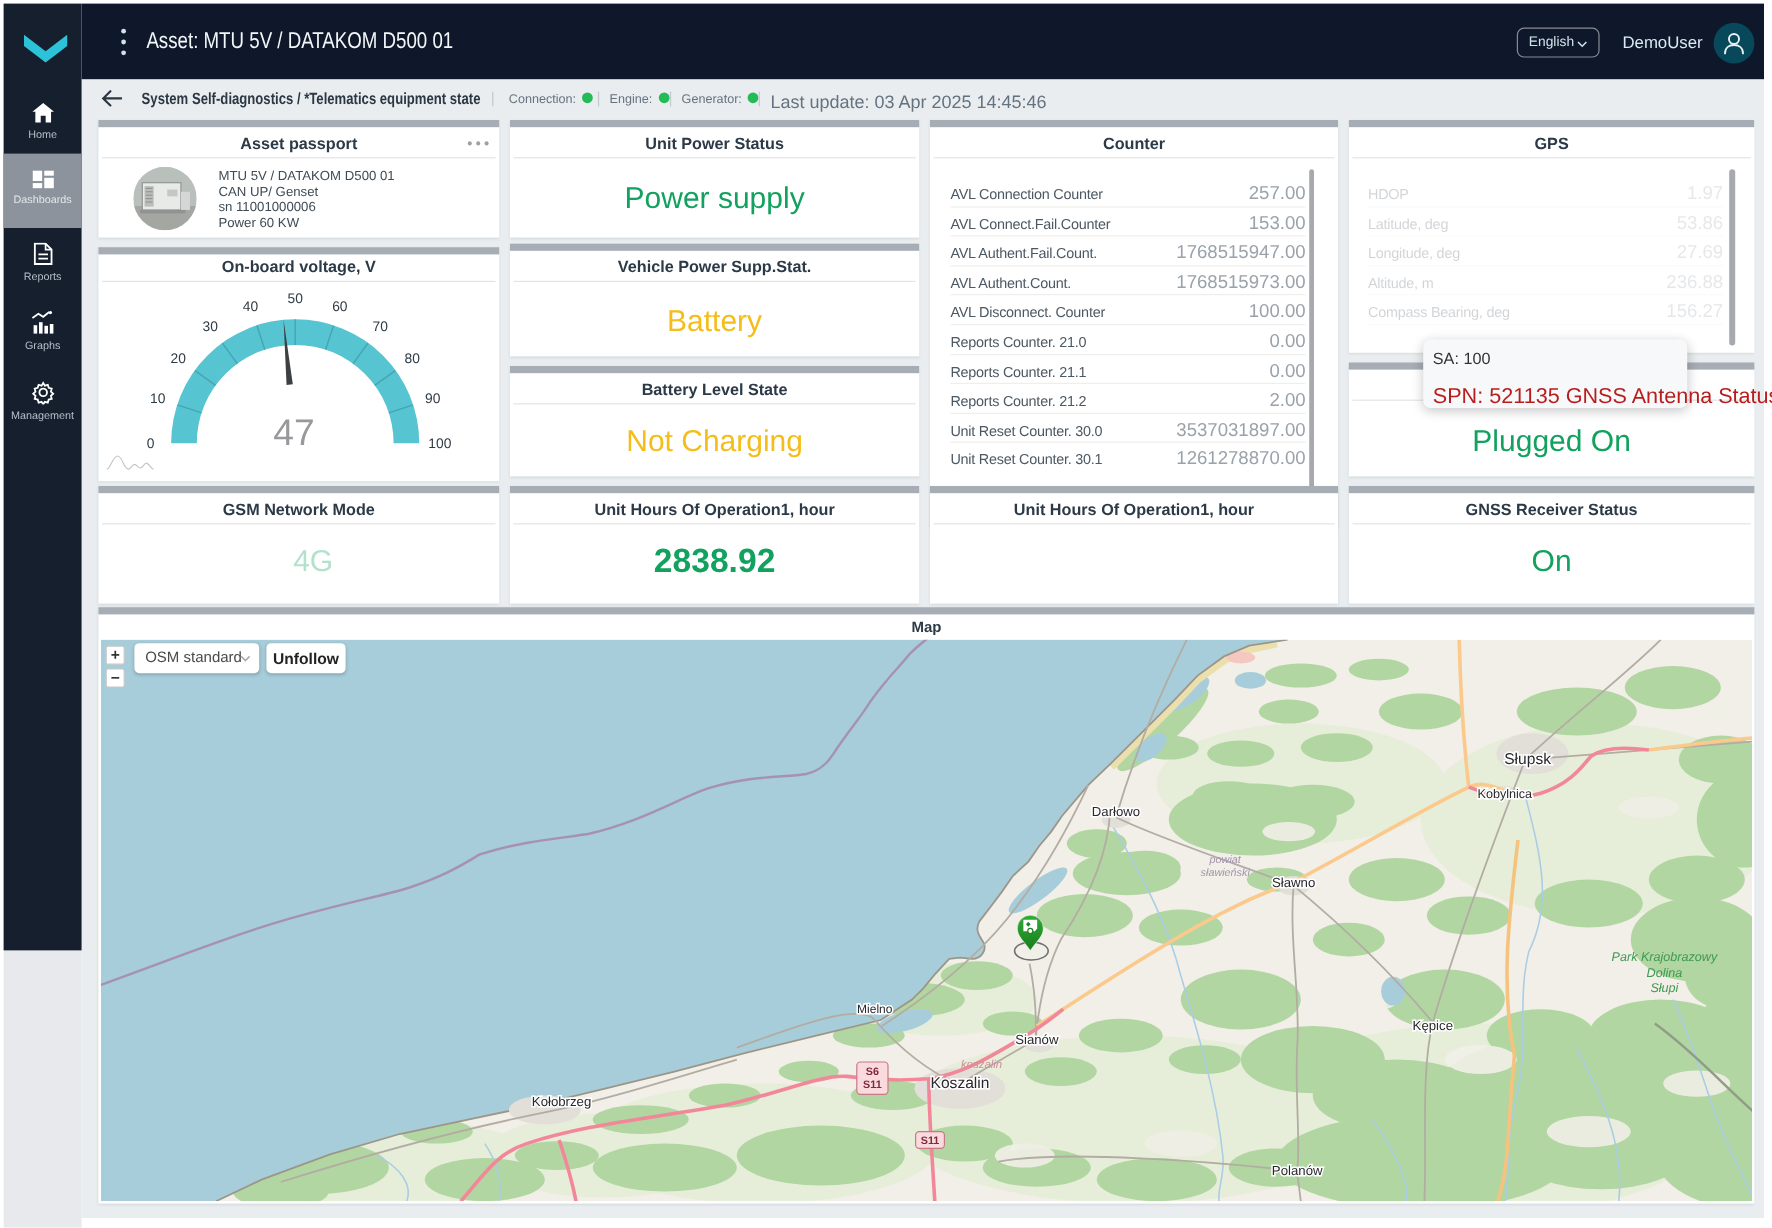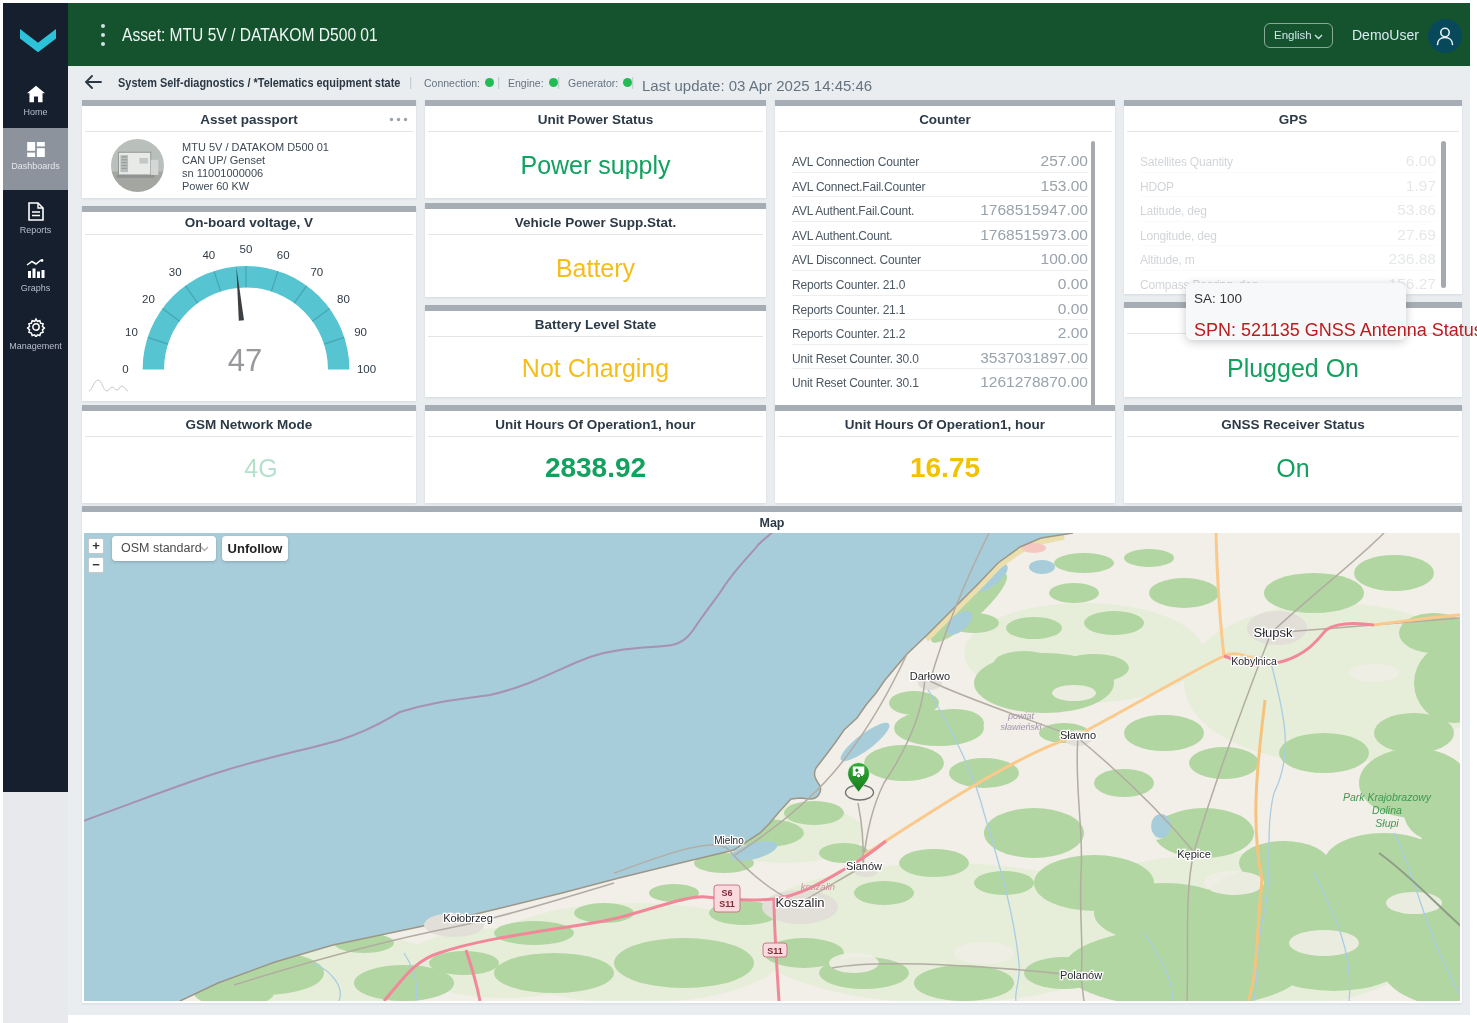--- a/index.html
+++ b/index.html
@@ -1,21 +1,21 @@
 <!DOCTYPE html>
 <html><head>
 <meta charset="utf-8">
 <style>
 * { margin:0; padding:0; box-sizing:border-box; }
 html,body { width:1477px; height:1023px; background:#fff; font-family:"Liberation Sans", sans-serif; overflow:hidden; }
 #stage { position:absolute; left:0; top:0; width:1477px; height:1023px; background:#fff; }
 #mainbg { position:absolute; left:68px; top:66px; width:1402px; height:949px; background:#e9edf0; }
 #sidebarbg { position:absolute; left:3px; top:792px; width:65px; height:231px; background:#e7e9ec; }
 #sidebar { position:absolute; left:3px; top:3px; width:65px; height:789px; background:#161f2e; }
-#topbar { position:absolute; left:68px; top:3px; width:1402px; height:63px; background:#14532d; }
+#topbar { position:absolute; left:68px; top:3px; width:1402px; height:63px; background:#0f172a; }
 .sb-item { position:absolute; left:0; width:65px; text-align:center; color:#b7bfc9; font-size:9px; }
 .sb-item svg { display:block; margin:0 auto 4px; }
 #sb-active { position:absolute; left:0; top:125px; width:65px; height:62px; background:#8d939c; }
 .crumb { position:absolute; top:66px; left:68px; width:1402px; height:32px; color:#2b3743; }
 .card { position:absolute; background:#fff; box-shadow:0 1px 2px rgba(40,60,80,0.10); }
 .handle { position:absolute; left:0; top:0; width:100%; height:6px; background:#a6adb4; }
 .ctitle { position:absolute; top:12px; left:0; width:100%; text-align:center; font-size:13.5px; font-weight:bold; color:#2c3a47; letter-spacing:0; }
 .csep { position:absolute; top:31px; left:3px; right:3px; height:1px; background:#e4e4e4; }
 .bigval { position:absolute; left:0; width:100%; text-align:center; font-size:25px; }
 .green { color:#12a15e; }
@@ -200,24 +200,20 @@
     </div>
     <div style="position:absolute;right:20px;top:41px;bottom:5px;width:4.5px;border-radius:3px;background:#a6a9ae;"></div>
   </div>
 
   <div class="card" style="left:1124px;top:100px;width:338px;height:194px;overflow:hidden;">
     <div class="handle"></div>
     <div class="ctitle">GPS</div>
     <div class="csep"></div>
     <div style="position:absolute;left:16px;right:26px;top:48px;opacity:0.25;">
       <div class="trow">
-          <span class="tlab">Satellites Quantity</span>
-          <span class="tval">6.00</span>
-        </div>
-      <div class="trow">
           <span class="tlab">HDOP</span>
           <span class="tval">1.97</span>
         </div>
       <div class="trow">
           <span class="tlab">Latitude, deg</span>
           <span class="tval">53.86</span>
         </div>
       <div class="trow">
           <span class="tlab">Longitude, deg</span>
           <span class="tval">27.69</span>
@@ -299,21 +295,20 @@
   <div class="card" style="left:425px;top:405px;width:341px;height:98px;">
     <div class="handle"></div>
     <div class="ctitle">Unit Hours Of Operation1, hour</div>
     <div class="csep"></div>
     <div class="bigval green" style="top:47px;font-size:28px;font-weight:bold;">2838.92</div>
   </div>
   <div class="card" style="left:775px;top:405px;width:340px;height:98px;">
     <div class="handle"></div>
     <div class="ctitle">Unit Hours Of Operation1, hour</div>
     <div class="csep"></div>
-    <div class="bigval" style="top:47px;font-size:28px;font-weight:bold;color:#f2c100;">16.75</div>
   </div>
   <div class="card" style="left:1124px;top:405px;width:338px;height:98px;">
     <div class="handle"></div>
     <div class="ctitle">GNSS Receiver Status</div>
     <div class="csep"></div>
     <div class="bigval green" style="top:49px;">On</div>
   </div>
 
   <div style="position:absolute;left:1186px;top:283px;width:220px;height:57px;background:#f7f8f9;border-radius:6px;box-shadow:0 2px 10px rgba(0,0,0,0.22);z-index:30;padding:8px 0 0 8px;">
     <div style="font-size:13.5px;color:#333;">SA: 100</div>

